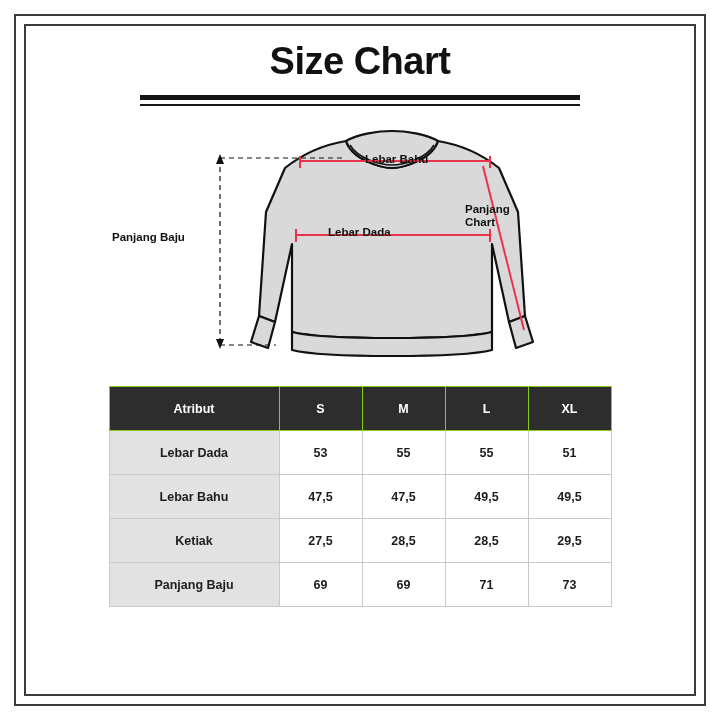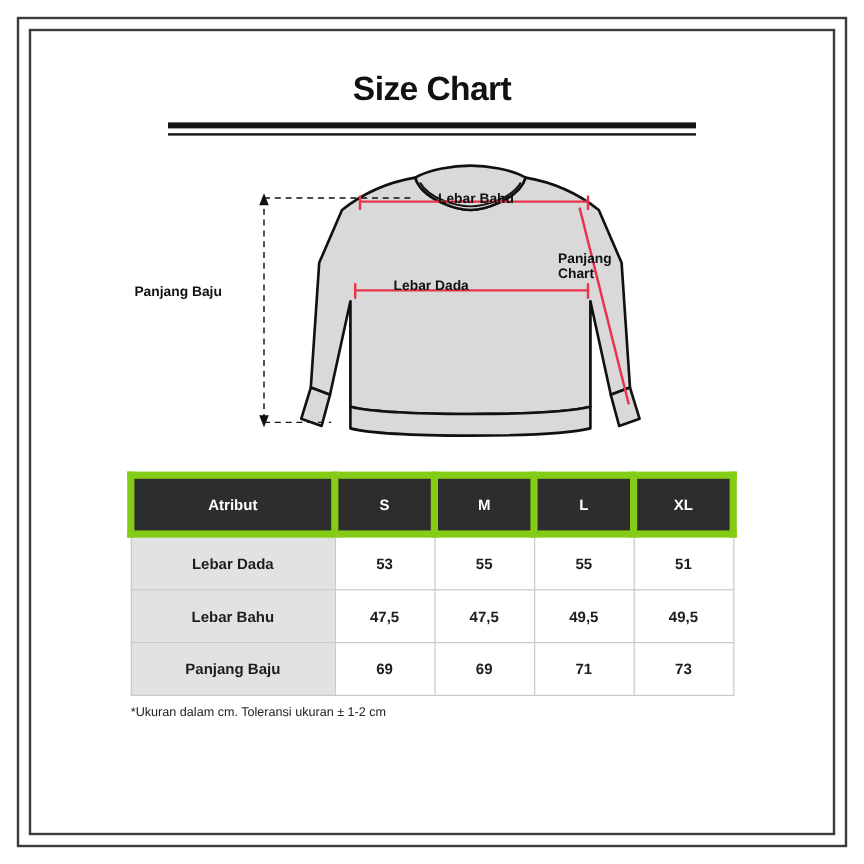--- a/index.html
+++ b/index.html
@@ -43,24 +43,23 @@
   .content {
     position: absolute;
     left: 40px;
     top: 40px;
     right: 40px;
     bottom: 40px;
     box-sizing: border-box;
   }
   .title {
     text-align: center;
-    font-size: 28px;
+    font-size: 38px;
     font-weight: bold;
     letter-spacing: -0.5px;
-    margin-top: 18px;
     color: #111111;
   }
   .title-rules {
     width: 440px;
     margin: 12px auto 0 auto;
   }
   .rule-thick {
     height: 5px;
     background: #151515;
     width: 100%;
@@ -104,21 +103,21 @@
     height: 41px;
     text-align: center;
     font-size: 12.5px;
     color: #1d1d1d;
     font-weight: bold;
   }
   table.size-table thead th {
     background: #2d2d2d;
     color: #ffffff;
     font-weight: bold;
-    border: 6px solid #84cc16;
+    border: 1px solid #84cc16;
     font-size: 12.5px;
   }
   table.size-table tbody td.attr {
     background: #e2e2e2;
     font-weight: bold;
     width: 170px;
   }
   table.size-table col.c-attr { width: 170px; }
   table.size-table col.c-val { width: 83px; }
   .note {
@@ -248,24 +247,30 @@
           <td>51</td>
         </tr>
         <tr>
           <td class="attr">Lebar Bahu</td>
           <td>47,5</td>
           <td>47,5</td>
           <td>49,5</td>
           <td>49,5</td>
         </tr>
         <tr>
+          <td class="attr">Ketiak</td>
+          <td>27,5</td>
+          <td>28,5</td>
+          <td>28,5</td>
+          <td>29,5</td>
+        </tr>
+        <tr>
           <td class="attr">Panjang Baju</td>
           <td>69</td>
           <td>69</td>
           <td>71</td>
           <td>73</td>
         </tr>
       </tbody>
     </table>
 
-    <div class="note">*Ukuran dalam cm. Toleransi ukuran ± 1-2 cm</div>
   </div>
 </div>
 
 </body></html>

